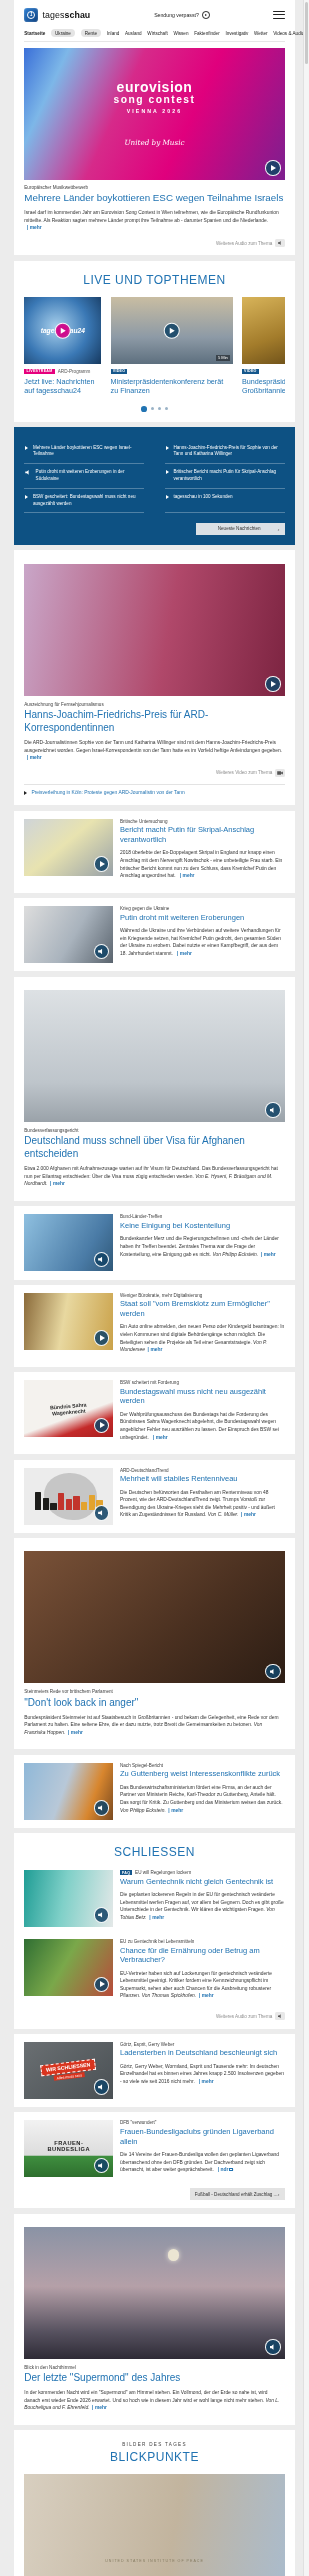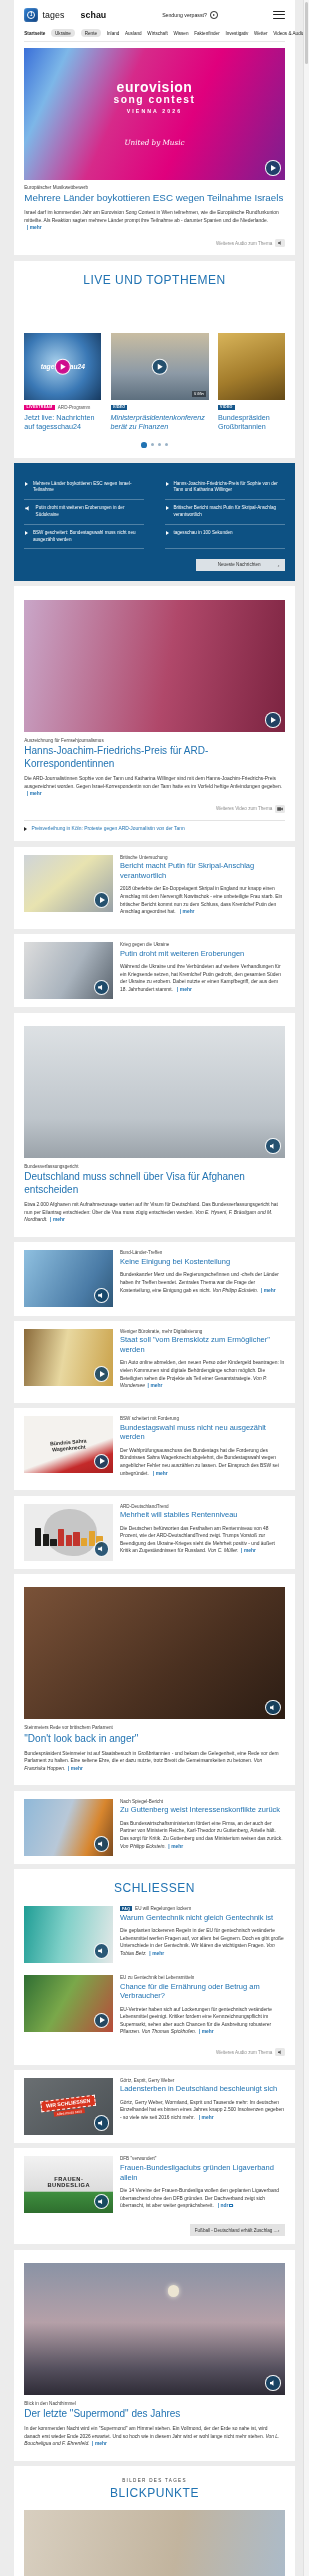--- a/index.html
+++ b/index.html
@@ -16,21 +16,21 @@
   .card{background:#fff;margin:0 14px 5.2px;padding:8.2px 10.3px;}
   .card.first{padding-top:4.1px;margin-bottom:5.2px;}
   .bluecard{background:var(--navy);margin:0 14px 5.2px;padding:10.3px 10.3px;color:#fff;}
 
   
   header{display:flex;align-items:center;height:21.6px;gap:5.2px;}
   .logo{display:flex;align-items:center;gap:4.1px;}
   .logo-box{width:14px;height:14px;border-radius:3.1px;background:linear-gradient(135deg,#2f7fd2,#0b3f7e);display:flex;align-items:center;justify-content:center;box-shadow:inset 0 0 2.1px rgba(255,255,255,.4);}
   .logo-globe{width:8.2px;height:8.2px;border:1px solid #fff;border-radius:50%;color:#fff;font-size:4.6px;font-weight:bold;display:flex;align-items:center;justify-content:center;font-style:italic;}
   .logo-text{font-size:8.8px;color:#111;letter-spacing:0.1px;}
-  .logo-text b{font-weight:bold;margin-left:16px;}
+  .logo-text b{font-weight:bold;}
   .verpasst{margin-left:auto;margin-right:auto;display:flex;align-items:center;gap:3.1px;font-size:5.2px;color:#222;}
   .playring{width:7.7px;height:7.7px;border:0.8px solid #222;border-radius:50%;display:flex;align-items:center;justify-content:center;}
   .playring i{display:block;width:0;height:0;border-left:2.6px solid #222;border-top:1.5px solid transparent;border-bottom:1.5px solid transparent;margin-left:0.5px;}
   .burger{width:11.3px;display:flex;flex-direction:column;gap:2.1px;cursor:pointer;}
   .burger span{display:block;height:1.2px;background:#222;border-radius:0.5px;}
 
   nav{display:flex;align-items:center;gap:5.7px;font-size:4.6px;color:#222;padding:3.6px 0 4.6px;border-bottom:0.5px solid #e6e6e6;}
   nav .nav-item{white-space:nowrap;cursor:pointer;}
   nav .active{font-weight:bold;}
   nav .pill{background:#e4e4e4;border-radius:4.6px;padding:1.3px 4.1px;}
@@ -123,21 +123,21 @@
   .bluecard .sectitle{color:#fff;}
 
   .btnrow{display:flex;justify-content:flex-end;margin-top:9.3px;}
   .btn{display:flex;align-items:center;min-width:89px;background:#e3e3e3;color:#333;font-size:4.6px;padding:3.6px 5.2px;cursor:pointer;}
   .btn span{flex:1;text-align:center;}
   .btn .chev{flex:none;color:#555;font-size:6.2px;line-height:4.1px;}
   .bluecard .btn{background:#dbe1e6;}
 
   
   .live-row{display:flex;gap:9.3px;overflow:hidden;}
-  .live-card{flex:none;margin-top:36px;}
+  .live-card{flex:none;}
   .live-img{height:67px;}
   .live-meta{display:flex;align-items:center;gap:3.1px;margin-top:4.6px;font-size:4.6px;color:#555;}
   .live-title{font-size:7.2px;line-height:1.3;color:var(--blue);margin-top:2.6px;}
   .dots{display:flex;gap:4.1px;justify-content:center;align-items:center;margin:10.3px 0 2.1px;}
   .dot{width:3.1px;height:3.1px;border-radius:50%;background:#9ab2c6;cursor:pointer;}
   .dot.active{width:5.7px;height:5.7px;background:var(--blue);}
 
   
   .brief-grid{display:grid;grid-template-columns:1fr 1fr;column-gap:20.6px;margin-top:2.1px;}
   .brief-item{display:flex;gap:4.6px;padding:5.2px 1px;border-bottom:0.5px solid rgba(255,255,255,.28);font-size:4.6px;line-height:1.45;cursor:pointer;}
@@ -224,21 +224,21 @@
               <span class="media center magenta">
                 <i class="tri"></i>
               </span>
             </div>
             <div class="live-meta">
               <span class="badge pink">LIVESTREAM</span>
               <span>ARD-Programm</span>
             </div>
             <div class="live-title">Jetzt live: Nachrichten auf tagesschau24</div>
           </article>
-          <article class="live-card" style="width: 98px; font-style: italic;">
+          <article class="live-card" style="width: 122px;">
             <div class="img im-mpk-conference live-img">
               <span class="media center">
                 <i class="tri"></i>
               </span>
               <span class="dur">5 Min</span>
             </div>
             <div class="live-meta">
               <span class="badge ">VIDEO</span>
             </div>
             <div class="live-title">Ministerpräsidentenkonferenz berät zu Finanzen</div>

